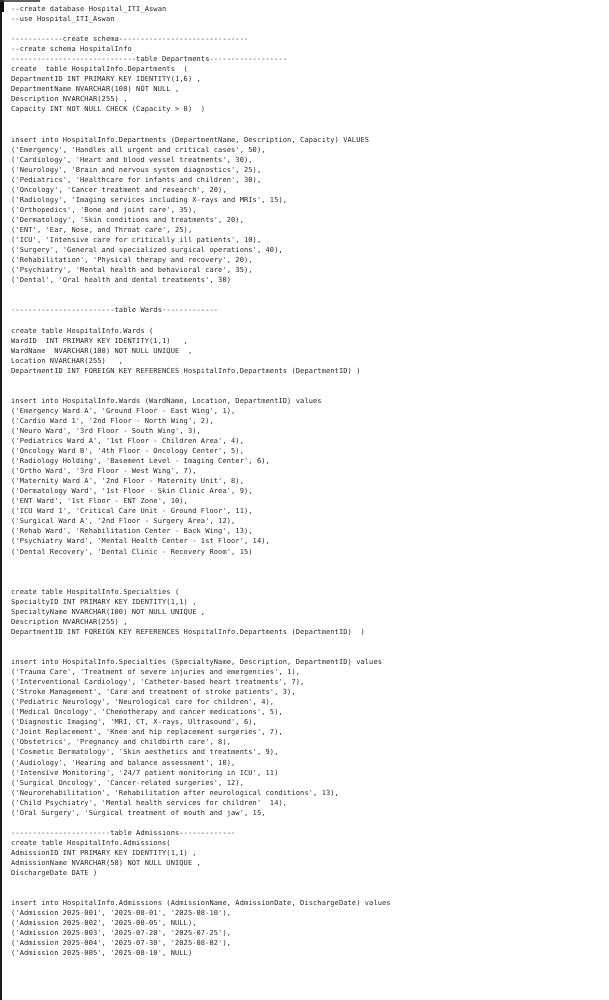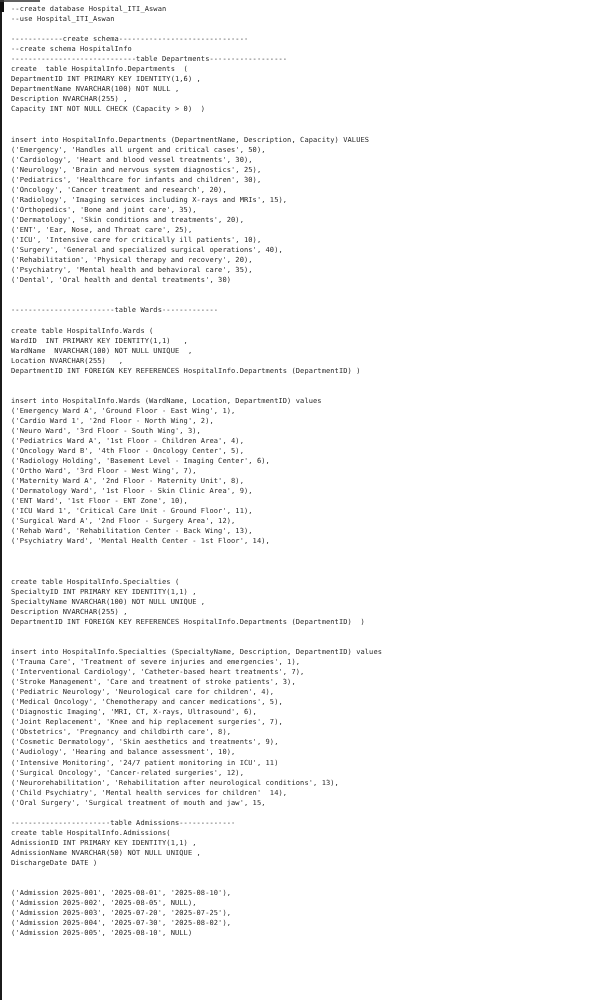--- a/index.html
+++ b/index.html
@@ -108,20 +108,21 @@
     <div class="code-line">('Oncology Ward B', '4th Floor - Oncology Center', 5),</div>
     <div class="code-line">('Radiology Holding', 'Basement Level - Imaging Center', 6),</div>
     <div class="code-line">('Ortho Ward', '3rd Floor - West Wing', 7),</div>
     <div class="code-line">('Maternity Ward A', '2nd Floor - Maternity Unit', 8),</div>
     <div class="code-line">('Dermatology Ward', '1st Floor - Skin Clinic Area', 9),</div>
     <div class="code-line">('ENT Ward', '1st Floor - ENT Zone', 10),</div>
     <div class="code-line">('ICU Ward 1', 'Critical Care Unit - Ground Floor', 11),</div>
     <div class="code-line">('Surgical Ward A', '2nd Floor - Surgery Area', 12),</div>
     <div class="code-line">('Rehab Ward', 'Rehabilitation Center - Back Wing', 13),</div>
     <div class="code-line">('Psychiatry Ward', 'Mental Health Center - 1st Floor', 14),</div>
+    <div class="code-line">('Dental Recovery', 'Dental Clinic - Recovery Room', 15)</div>
     <div class="code-line"> </div>
     <div class="code-line"> </div>
     <div class="code-line"> </div>
     <div class="code-line">create table HospitalInfo.Specialties (</div>
     <div class="code-line">SpecialtyID INT PRIMARY KEY IDENTITY(1,1) ,</div>
     <div class="code-line">SpecialtyName NVARCHAR(100) NOT NULL UNIQUE ,</div>
     <div class="code-line">Description NVARCHAR(255) ,</div>
     <div class="code-line">DepartmentID INT FOREIGN KEY REFERENCES HospitalInfo.Departments (DepartmentID)  )</div>
     <div class="code-line"> </div>
     <div class="code-line"> </div>
@@ -142,20 +143,21 @@
     <div class="code-line">('Child Psychiatry', 'Mental health services for children'  14),</div>
     <div class="code-line">('Oral Surgery', 'Surgical treatment of mouth and jaw', 15,</div>
     <div class="code-line"> </div>
     <div class="code-line">-----------------------table Admissions-------------</div>
     <div class="code-line">create table HospitalInfo.Admissions(</div>
     <div class="code-line">AdmissionID INT PRIMARY KEY IDENTITY(1,1) ,</div>
     <div class="code-line">AdmissionName NVARCHAR(50) NOT NULL UNIQUE ,</div>
     <div class="code-line">DischargeDate DATE )</div>
     <div class="code-line"> </div>
     <div class="code-line"> </div>
+    <div class="code-line">insert into HospitalInfo.Admissions (AdmissionName, AdmissionDate, DischargeDate) values</div>
     <div class="code-line">('Admission 2025-001', '2025-08-01', '2025-08-10'),</div>
     <div class="code-line">('Admission 2025-002', '2025-08-05', NULL),</div>
     <div class="code-line">('Admission 2025-003', '2025-07-20', '2025-07-25'),</div>
     <div class="code-line">('Admission 2025-004', '2025-07-30', '2025-08-02'),</div>
     <div class="code-line">('Admission 2025-005', '2025-08-10', NULL)</div>
   </div>
 
 <div class="edge-line"></div>
 <div class="edge-blob"></div>
 <div class="top-smudge"></div>

